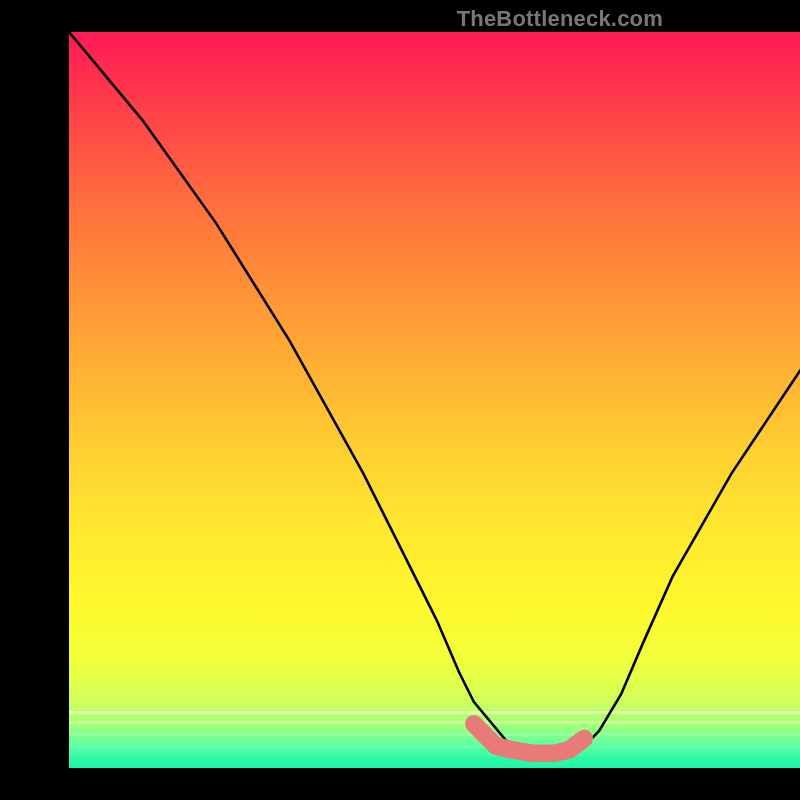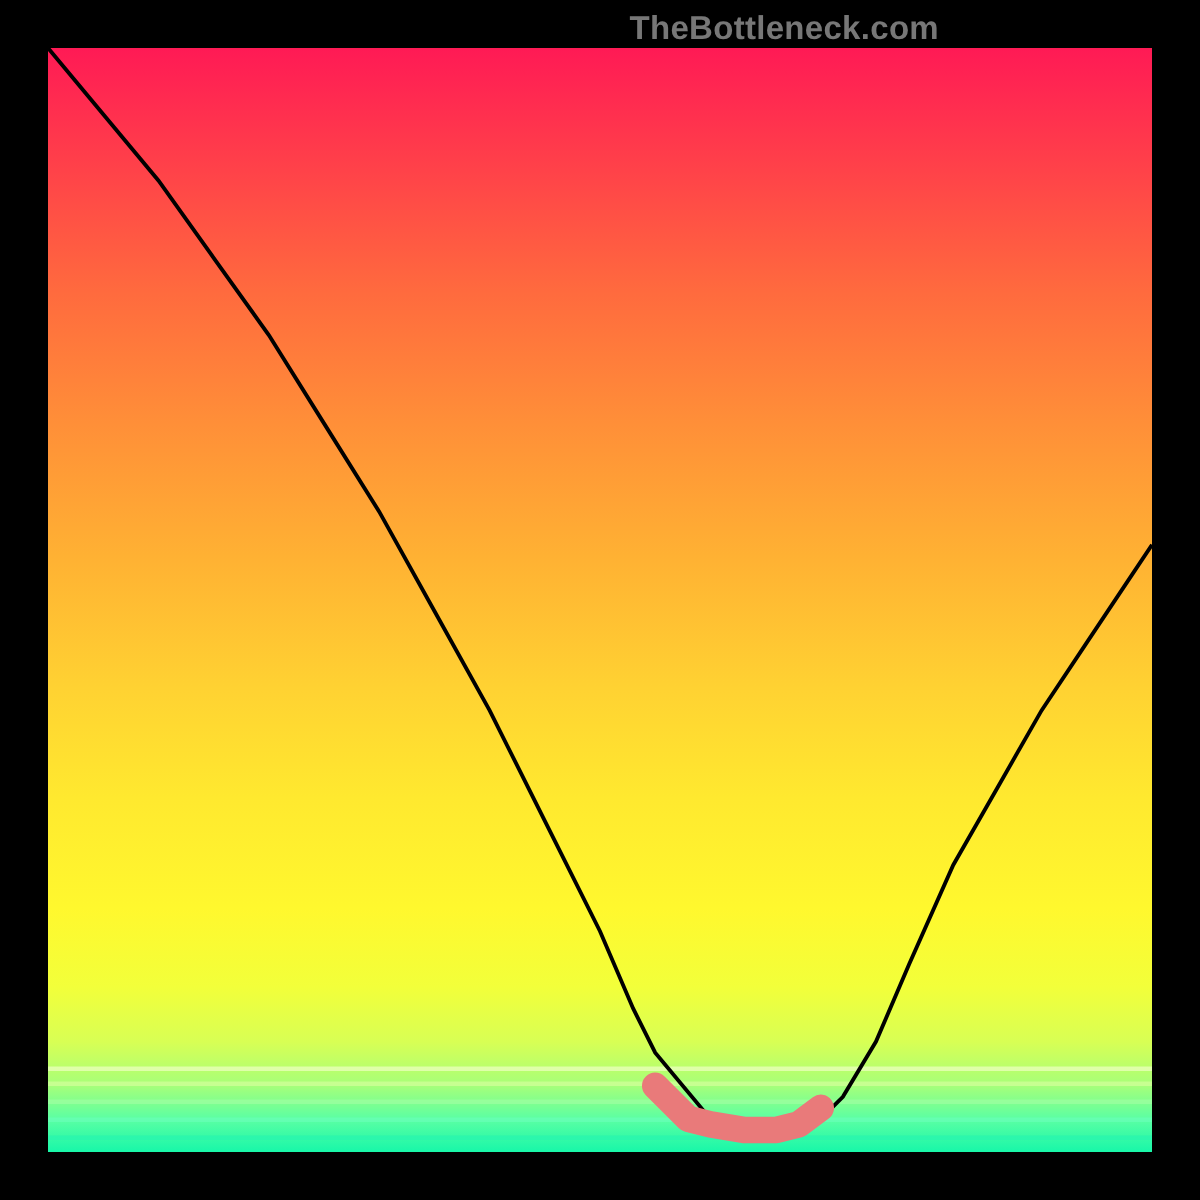--- a/index.html
+++ b/index.html
@@ -9,20 +9,21 @@
     height: 800px;
     background: #000;
     overflow: hidden;
     font-family: Arial, Helvetica, sans-serif;
   }
   .frame {
     position: relative;
     width: 636px;
     height: 800px;
     background: #000;
+    margin-left: 37px;
   }
   .watermark {
     position: absolute;
     top: 6px;
     right: 10px;
     color: #777;
     font-size: 22px;
     font-weight: 600;
     letter-spacing: 0.2px;
     z-index: 30;

